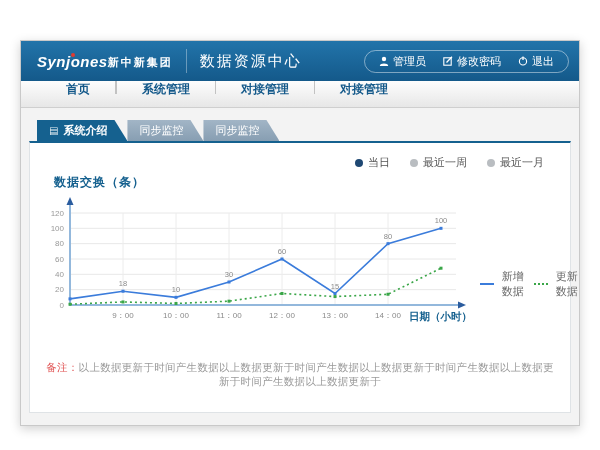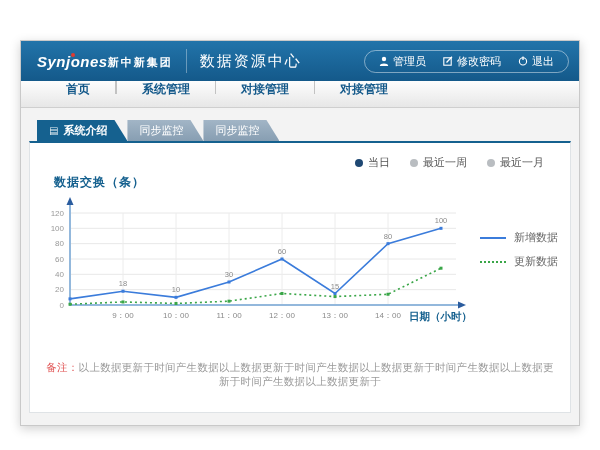--- a/index.html
+++ b/index.html
@@ -42,21 +42,21 @@
     min-height:272px; padding:8px 12px 14px; }
 
   .radio-row { display:flex; justify-content:flex-end; gap:20px; padding:4px 14px 0 0; }
   .radio-option { display:flex; align-items:center; gap:5px; font-size:11px; color:#555; cursor:pointer;justify-content:space-between; }
   .radio-option .dot { width:8px; height:8px; border-radius:50%; background:#b9bdc1; }
   .radio-option.selected .dot { background:#1f4873; }
 
   .chart-wrap { display:flex; margin-top:2px; }
   .chart-left { flex:0 0 auto; }
   .ylabel { color:#16618f; font-size:12px; font-weight:bold; margin:2px 0 2px 12px; letter-spacing:1px; }
-  .legend { margin:58px 0 0 6px; display:flex; flex-direction:column; gap:9px; }
+  .legend { margin:58px 0 0 6px; display:flex; flex-direction:row; gap:9px; }
   .legend-item { display:flex; align-items:center; gap:8px; font-size:11px; color:#666; cursor:pointer; }
   .legend-line { width:26px; height:0; border-top:2px solid #3b7cdb; }
   .legend-line.dotted { border-top-style:dotted; border-top-color:#3aa648; }
 
   .note { margin-top:24px; text-align:center; font-size:10.5px; color:#9a9a9a; letter-spacing:.3px; }
   .note-prefix { color:#e05252; }
 </style>
 </head>
 <body>
 

